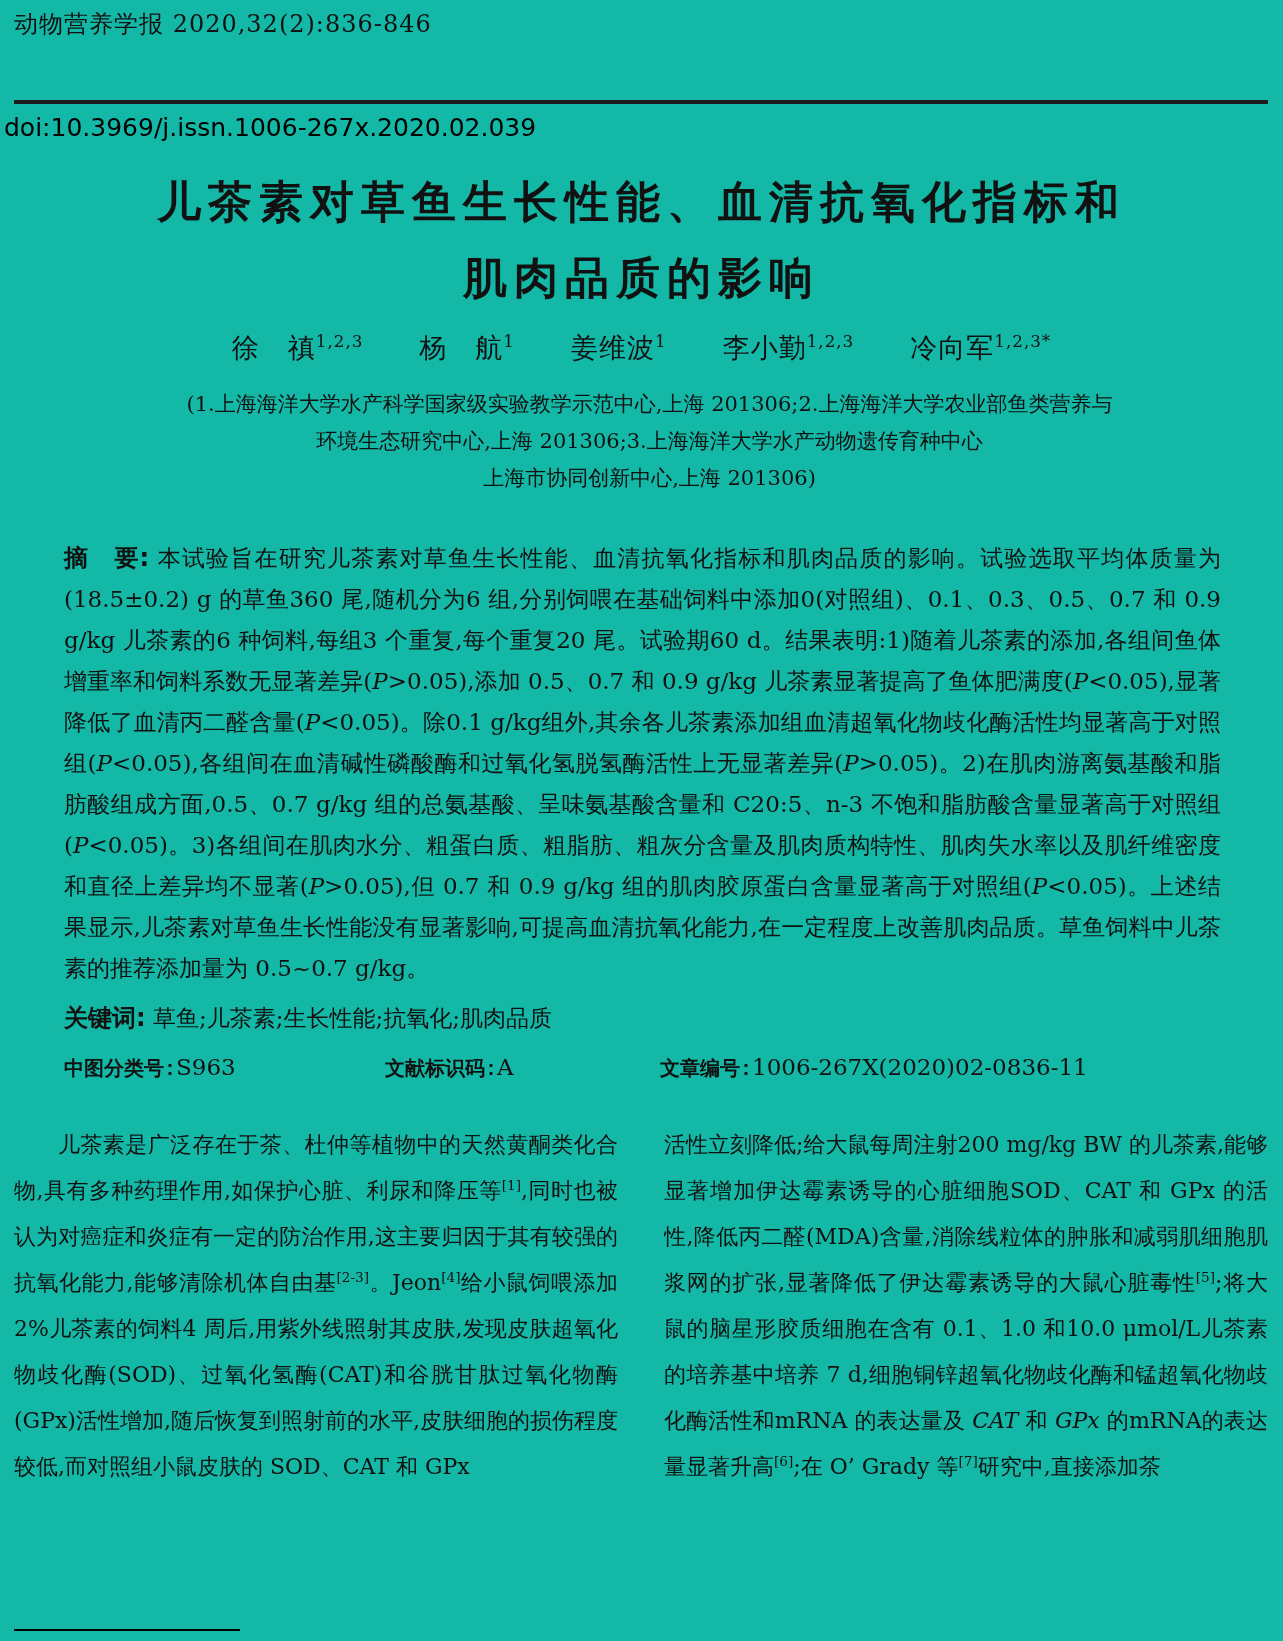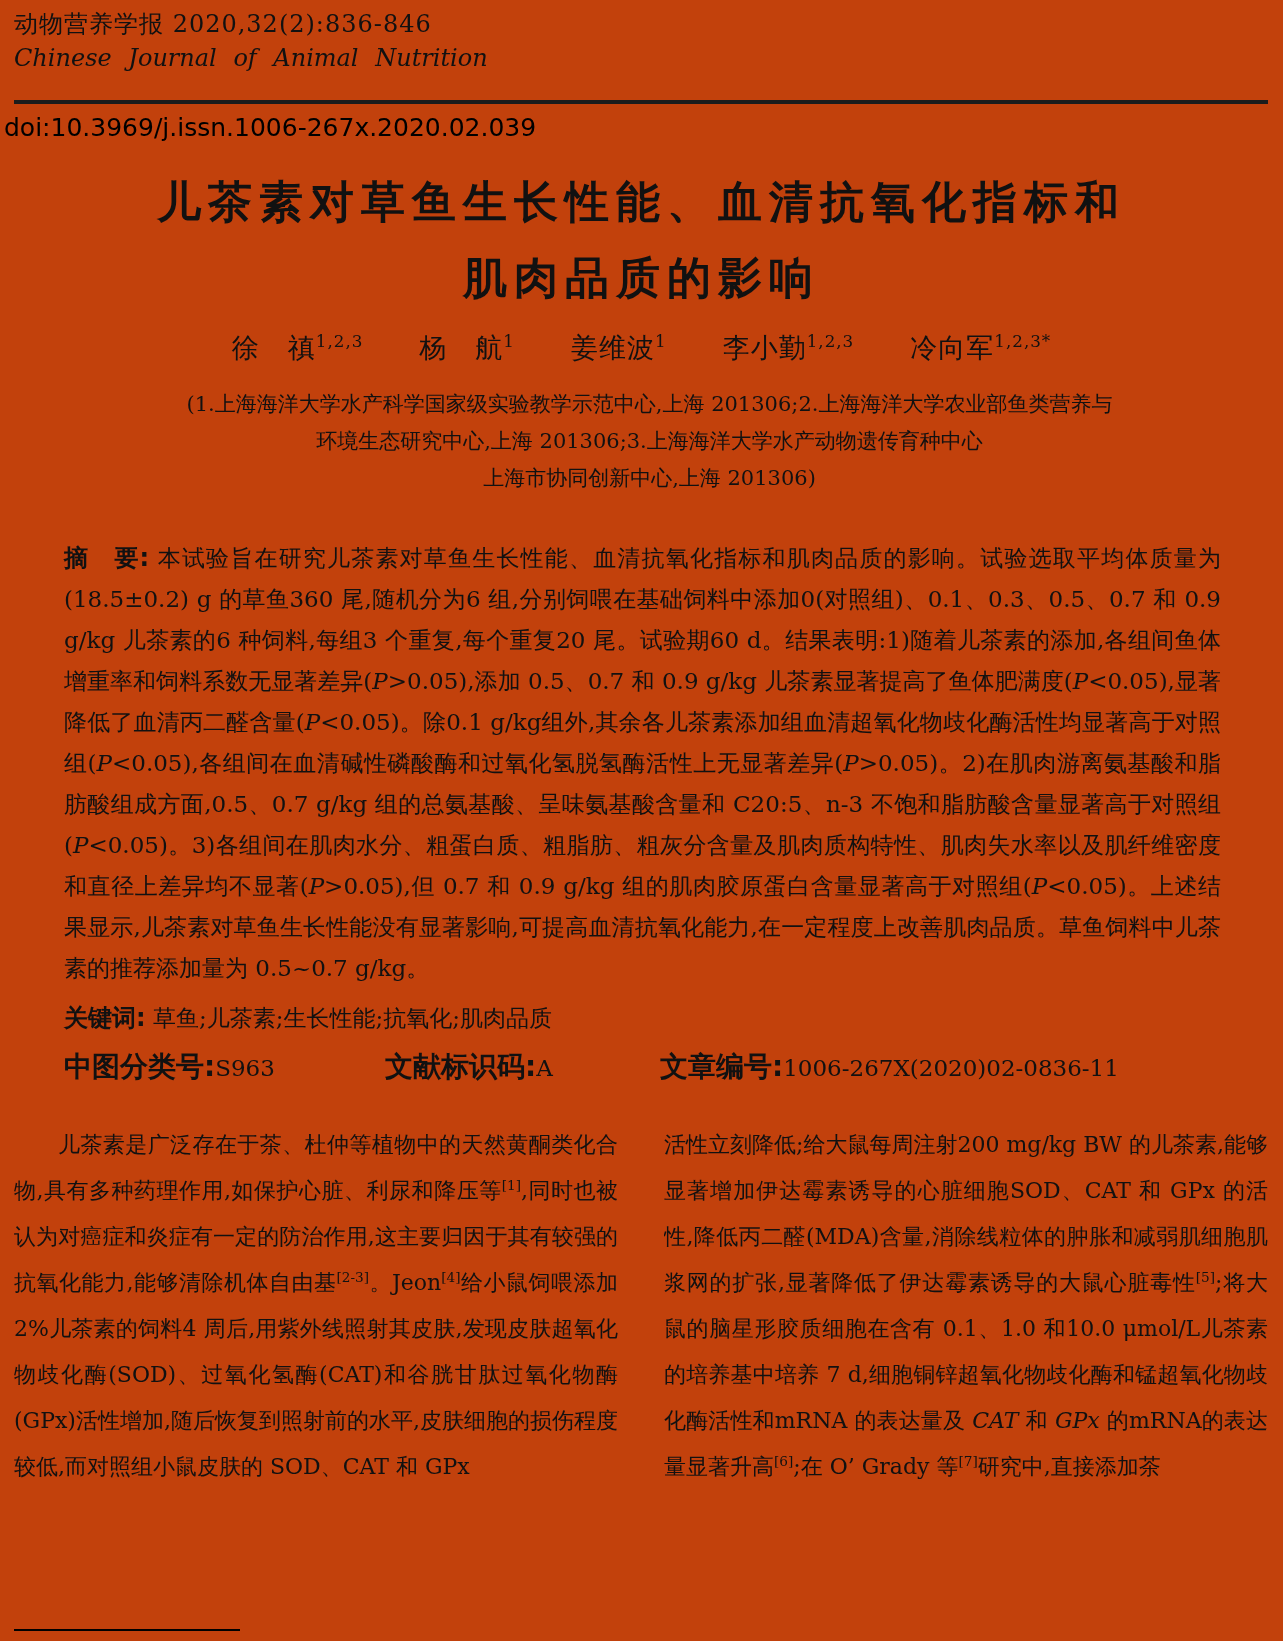--- a/index.html
+++ b/index.html
@@ -1,17 +1,17 @@
 <!DOCTYPE html>
 <html><head>
 <meta charset="utf-8">
 <style>
   html,body{margin:0;padding:0;background:#ffffff;}
   .page{
-    position:relative;width:1283px;height:1641px;background:#c2410c;
+    position:relative;width:1283px;height:1641px;background:#14b8a6;
     color:#111;font-family:"DejaVu Serif","Liberation Serif",serif;
     overflow:hidden;
   }
   .hei{font-family:"DejaVu Sans","Liberation Sans",sans-serif;font-weight:700;}
   .it{font-style:italic;}
   sup{font-size:0.62em;line-height:0;vertical-align:super;margin-top:21px;}
 
   .jn-cn{position:absolute;left:14px;top:8px;font-size:24px;letter-spacing:1px;}
   .jn-en{position:absolute;left:14px;top:44px;font-size:24px;font-style:italic;word-spacing:9px;}
   .head-rule{position:absolute;left:14px;top:100px;width:1254px;height:4px;background:#1c1c1c;}
@@ -25,37 +25,36 @@
   .front{position:absolute;left:64px;top:538px;width:1157px;}
   .abstract{font-size:23px;line-height:41px;text-align:justify;text-justify:inter-ideograph;}
   .abstract .hei{font-size:24px;}
   .keywords{margin-top:9px;font-size:23px;line-height:41px;}
   .keywords .hei{font-size:24px;}
   .classification{position:relative;margin-top:7px;height:42px;font-size:23px;line-height:42px;}
   .classification .cls-item{position:absolute;top:0;white-space:nowrap;}
   .cls-1{left:0;}
   .cls-2{left:321px;}
   .cls-3{left:596px;}
-  .classification .hei{font-size:28px;}
+  .classification .hei{font-size:20px;font-family:Liberation Mono, monospace;}
 
   .col{position:absolute;top:1122px;width:604px;font-size:22px;line-height:46px;
     text-align:justify;text-justify:inter-ideograph;overflow:hidden;height:466px;}
   .col-left{left:14px;}
   .col-left p{margin:0;text-indent:2em;}
   .col-right{left:664px;}
   .col-right p{margin:0;}
   .foot-rule{position:absolute;left:14px;top:1629px;width:226px;height:2px;background:#000;}
 </style>
 </head>
 <body>
 
 <div class="page">
 
   <div class="jn-cn">动物营养学报 2020,32(2):836-846</div>
-  <div class="jn-en">Chinese Journal of Animal Nutrition</div>
   <div class="head-rule"></div>
   <div class="doi-line">doi:10.3969/j.issn.1006-267x.2020.02.039</div>
 
   <div class="title hei">
     <div>儿茶素对草鱼生长性能、血清抗氧化指标和</div>
     <div>肌肉品质的影响</div>
   </div>
 
   <div class="authors"><span>徐　禛</span><sup>1,2,3</sup><span>　　杨　航</span><sup>1</sup><span>　　姜维波</span><sup>1</sup><span>　　李小勤</span><sup>1,2,3</sup><span>　　冷向军</span><sup>1,2,3*</sup></div>
 

